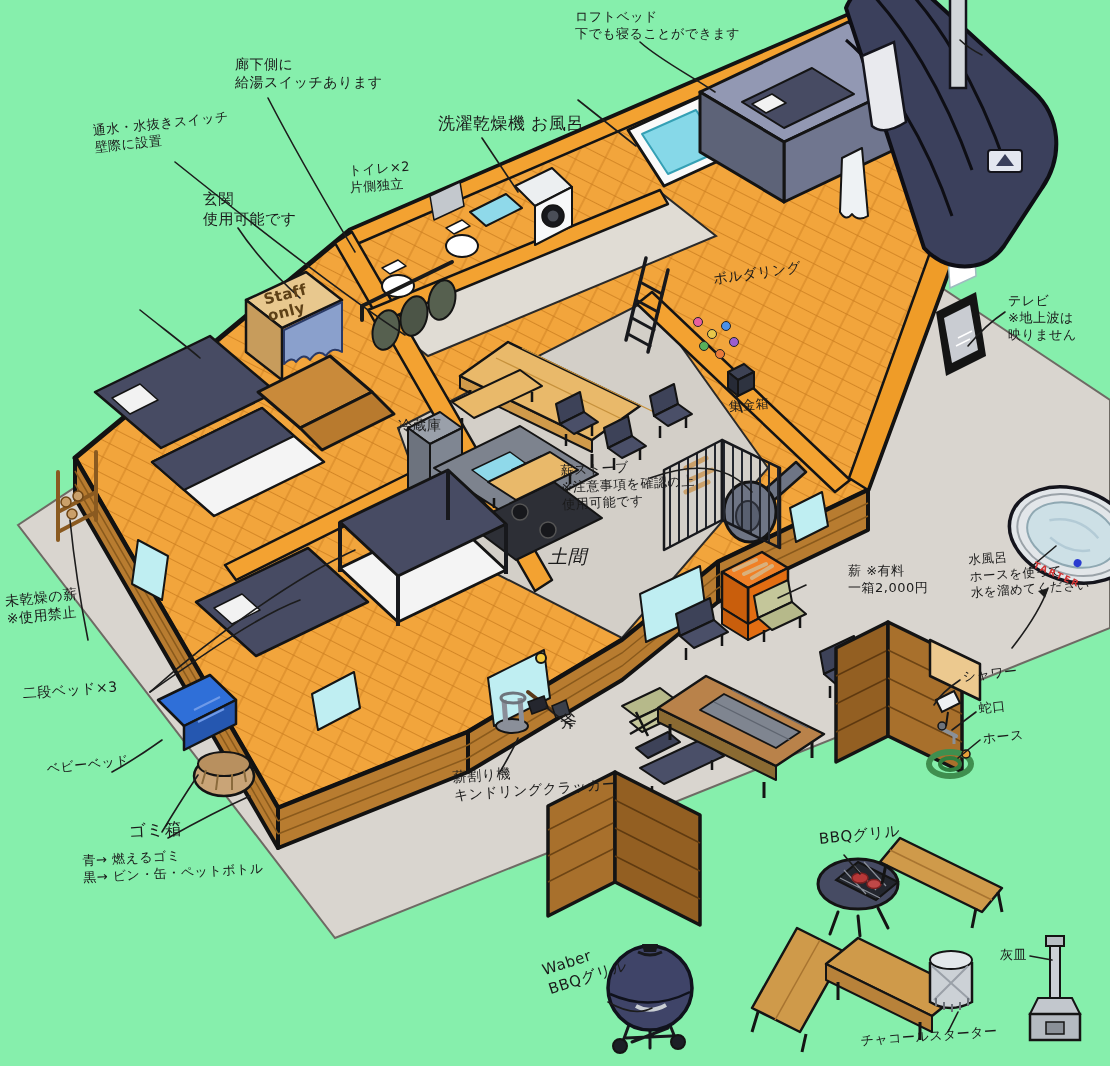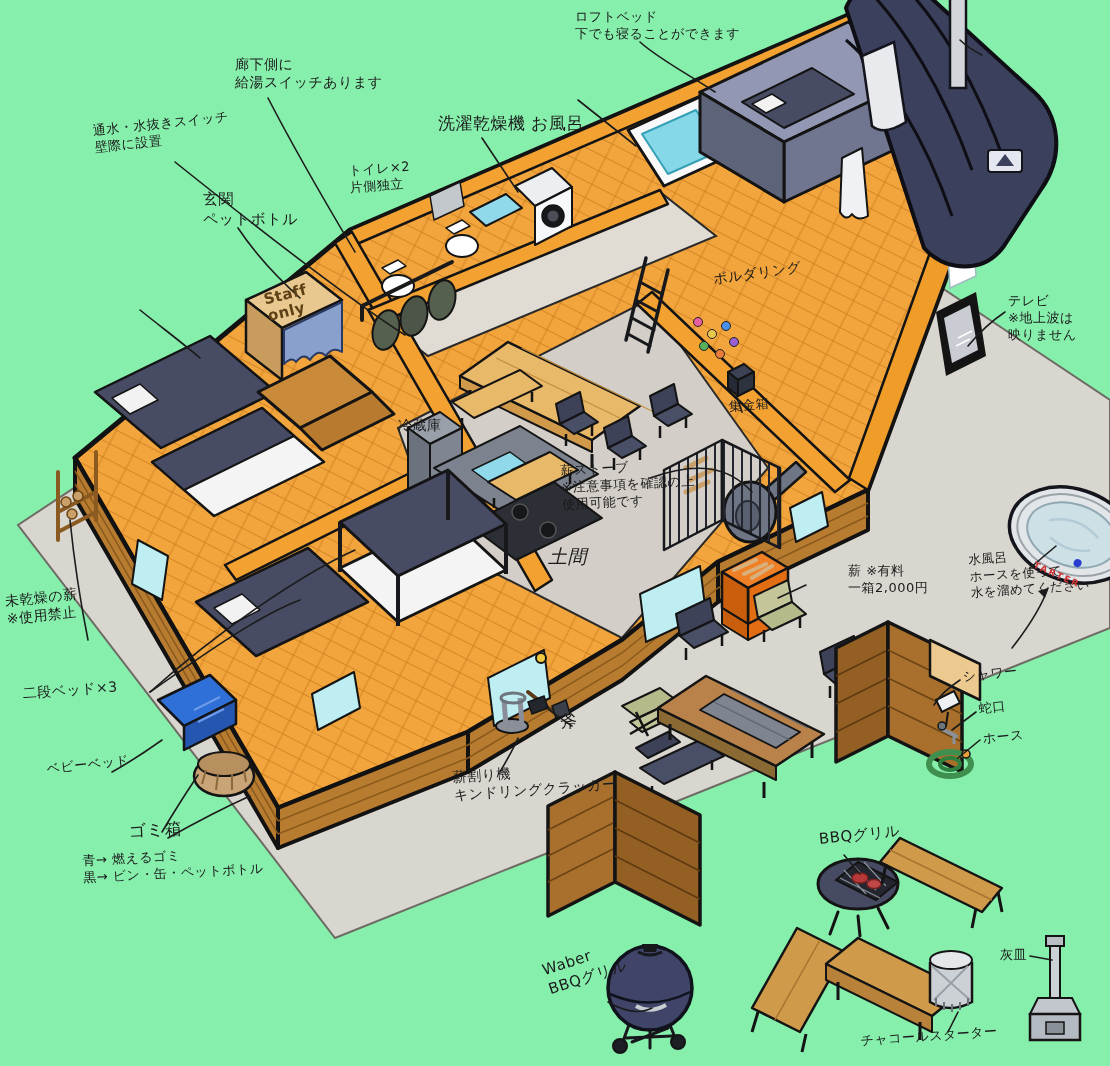--- a/index.html
+++ b/index.html
@@ -403,21 +403,21 @@
 下でも寝ることができます</div>
 <div class="lbl lg" style="left:531px;top:72px;margin-top:40px;">お風呂</div>
 <div class="lbl" style="left:438px;top:112px;font-size:17px;">洗濯乾燥機</div>
 <div class="lbl" style="left:348px;top:162px;transform:rotate(-4deg);">トイレ×2
 片側独立</div>
 <div class="lbl" style="left:235px;top:55px;font-size:14px;">廊下側に
 給湯スイッチあります</div>
 <div class="lbl" style="left:92px;top:122px;transform:rotate(-6deg);">通水・水抜きスイッチ
 壁際に設置</div>
 <div class="lbl" style="left:203px;top:190px;font-size:15px;">玄関
-ペットボトル</div>
+使用可能です</div>
 <div class="lbl" style="left:1008px;top:292px;">テレビ
 ※地上波は
 映りません</div>
 <div class="lbl" style="left:712px;top:270px;transform:rotate(-8deg);font-size:14px;">ボルダリング</div>
 <div class="lbl" style="left:728px;top:398px;transform:rotate(-5deg);">集金箱</div>
 <div class="lbl" style="left:398px;top:416px;font-size:14px;">冷蔵庫</div>
 <div class="lbl" style="left:560px;top:462px;transform:rotate(-3deg);">薪ストーブ
 ※注意事項を確認の上
 使用可能です</div>
 <div class="lbl xl" style="left:548px;top:544px;font-style:italic;">土間</div>

